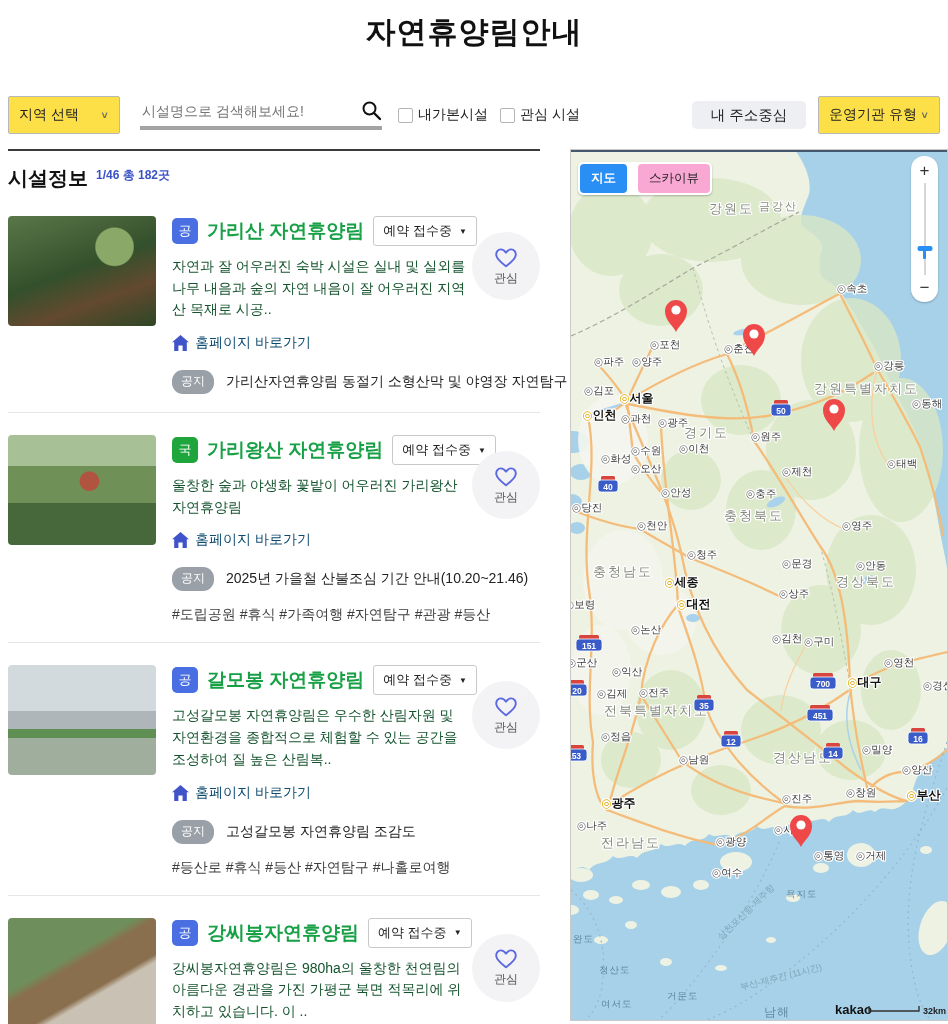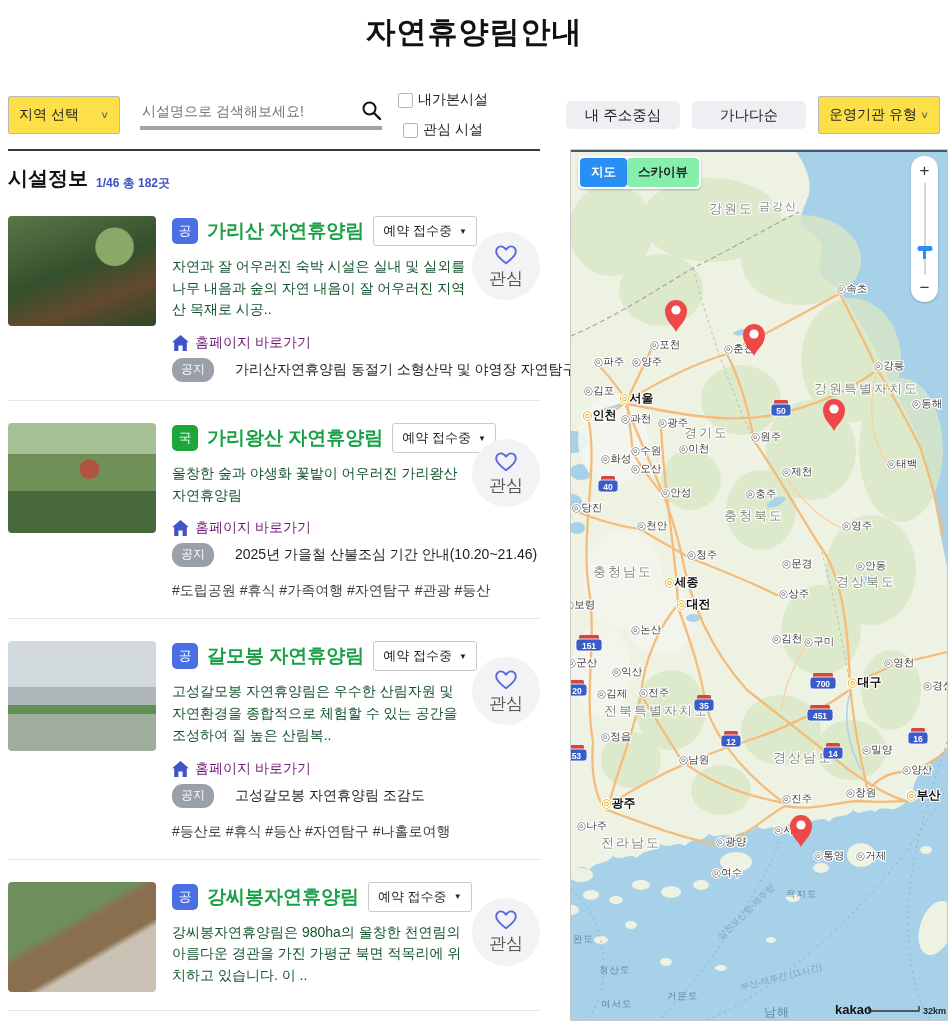--- a/index.html
+++ b/index.html
@@ -9,61 +9,61 @@
   .page-title{ text-align:center; font-size:30px; font-weight:bold; color:#111; padding-top:12px; letter-spacing:1px;}
   
   .filter-bar{display:flex;align-items:center;margin-top:42px;padding:0 8px;height:40px;}
   .sel{height:38px;border:1px solid #b8b8b8;border-radius:2px;background:#fde047;display:flex;align-items:center;justify-content:space-between;padding:0 10px;font-size:14px;color:#222;cursor:pointer;}
   .sel .chev{color:#666;font-size:12px;transform:scaleY(.8);}
   .sel-region{width:112px;}
   .sel-operator{width:122px;margin-left:auto;text-align:right;}
   .search-box{margin-left:20px;width:242px;border-bottom:4px solid #a3a3a3;display:flex;align-items:center;padding-bottom:5px;}
   .search-box input{border:none;outline:none;flex:1;font-size:14px;color:#333;font-family:inherit;background:transparent;}
   .search-box svg{flex:none;cursor:pointer;}
-  .chk-group{display:flex;align-items:center;gap:12px;margin-left:16px;flex-direction:column;}
+  .chk-group{display:flex;align-items:center;gap:12px;margin-left:16px;}
   .chk{display:flex;align-items:center;gap:5px;font-size:14px;color:#222;cursor:pointer;}
   .chk input{width:15px;height:15px;margin:0;accent-color:#fff;border:1px solid #b5b5b5;appearance:none;background:#fff;border-radius:2px;}
   .btn-gray{width:114px;height:28px;background:#edeff3;border:none;border-radius:5px;font-size:14.5px;color:#222;cursor:pointer;font-family:inherit;}
   .btn-gray.first{margin-left:30px;}
   .btn-gray + .btn-gray{margin-left:12px;}
   .sel-operator{margin-left:12px;}
   
   .main{display:flex;padding:0 8px;margin-top:14px;gap:30px;align-items:flex-start;}
   .left-col{width:532px;border-top:2px solid #3a3a3a;}
-  .list-header{display:flex;align-items:flex-end;gap:8px;padding:14px 0 2px;}
+  .list-header{display:flex;align-items:flex-start;gap:8px;padding:14px 0 2px;}
   .list-header h2{margin:0;font-size:20px;font-weight:bold;color:#111;}
   .count{font-size:12px;color:#3b52c4;font-weight:bold;margin-top:2px;}
   
   .card{display:flex;gap:16px;padding:22px 0 18px;border-bottom:1px solid #e6e6e6;position:relative;}
   .thumb{width:148px;height:110px;border-radius:4px;flex:none;cursor:pointer;}
   .t1{background:radial-gradient(circle at 72% 28%,#8aa868 0 14%,transparent 15%),linear-gradient(160deg,#5a7749 0%,#33502c 48%,#63492f 72%,#2e4726 100%);}
   .t2{background:radial-gradient(circle at 55% 42%,#b0543f 0 9%,transparent 10%),linear-gradient(180deg,#a8c096 0 28%,#6f9158 28% 62%,#47683a 62% 100%);}
   .t3{background:linear-gradient(180deg,#d3dade 0 42%,#aeb6ba 42% 58%,#5f8f52 58% 66%,#9fae9d 66% 100%);}
   .t4{background:linear-gradient(150deg,#6e8f5b 0 38%,#8a6f4e 44% 62%,#c9c2b4 66% 100%);}
   .card-body{flex:1;min-width:0;}
   .title-row{display:flex;align-items:center;gap:9px;}
   .badge{width:26px;height:26px;border-radius:5px;color:#fff;font-size:13px;display:flex;align-items:center;justify-content:center;flex:none;}
   .badge-blue{background:#4a6fe3;}
   .badge-green{background:#1ea53c;}
   .fname{font-size:19px;font-weight:bold;color:#17a045;cursor:pointer;white-space:nowrap;}
   .status-dd{border:1px solid #c9c9c9;border-radius:3px;font-size:13px;color:#222;padding:5px 9px;display:flex;gap:7px;align-items:center;background:#fff;cursor:pointer;}
   .caret{font-size:8px;color:#222;}
   .desc{font-size:14px;color:#14532d;line-height:1.55;margin:10px 0 0;padding-right:72px;}
-  .homepage{display:inline-flex;align-items:center;gap:6px;color:#701a75;font-size:14px;margin-top:13px;cursor:pointer;text-decoration:none;}
-  .notice-row{display:flex;align-items:center;gap:21px;margin-top:3px;}
+  .homepage{display:inline-flex;align-items:center;gap:6px;color:#0c4a6e;font-size:14px;margin-top:13px;cursor:pointer;text-decoration:none;}
+  .notice-row{display:flex;align-items:center;gap:12px;margin-top:15px;}
   .notice-pill{background:#9aa0a8;color:#fff;font-size:12px;border-radius:11px;padding:3px 9px 4px;flex:none;}
   .notice-text{font-size:14px;color:#222;white-space:nowrap;cursor:pointer;}
   .tags{font-size:14px;color:#3d3d3d;margin-top:15px;}
   .tags:empty{display:none;}
   .fav{position:absolute;right:0;top:38px;width:68px;height:68px;border-radius:50%;background:#f3f3f5;border:none;display:flex;flex-direction:column;align-items:center;justify-content:center;gap:2px;cursor:pointer;font-family:inherit;}
-  .fav span{font-size:17px;color:#555;}
+  .fav span{font-size:12px;color:#555;}
   
   .map-wrap{width:378px;height:872px;position:relative;border:1px solid #c9c9c9;overflow:hidden;background:#a7d1e9;flex:none;}
-  .map-toggle{position:absolute;top:6px;left:7px;background:#fff;border-radius:5px;box-shadow:0 1px 2px rgba(0,0,0,.25);display:flex;padding:2px;z-index:5;}
-  .map-toggle button{border:none;background:#86efac;font-size:12.5px;padding:6px 11px;border-radius:4px;color:#222;cursor:pointer;font-family:inherit;font-weight:bold;}
+  .map-toggle{position:absolute;top:12px;left:7px;background:#fff;border-radius:5px;box-shadow:0 1px 2px rgba(0,0,0,.25);display:flex;padding:2px;z-index:5;gap:11px;}
+  .map-toggle button{border:none;background:#f9a8d4;font-size:12.5px;padding:6px 11px;border-radius:4px;color:#222;cursor:pointer;font-family:inherit;}
   .map-toggle button.active{background:#2a8ff5;color:#fff;font-weight:bold;}
   .zoom-ctrl{position:absolute;top:6px;right:9px;width:27px;background:#fff;border-radius:13px;box-shadow:0 1px 2px rgba(0,0,0,.25);display:flex;flex-direction:column;align-items:center;z-index:5;padding:2px 0;}
   .zoom-ctrl button{border:none;background:none;font-size:17px;color:#333;width:25px;height:25px;cursor:pointer;line-height:23px;padding:0;font-family:inherit;}
   .z-slider{position:relative;width:100%;height:92px;display:flex;justify-content:center;}
   .z-track{width:2px;height:100%;background:#d6d6d6;}
   .z-handle{position:absolute;left:50%;top:68%;transform:translateX(-50%);width:15px;height:5px;background:#2a8ff5;border-radius:2px;cursor:pointer;}
   .z-handle:after{content:"";position:absolute;left:50%;top:4px;transform:translateX(-50%);width:3px;height:9px;background:#2a8ff5;border-radius:1px;}
   svg text{user-select:none;}
 </style>
 </head>
@@ -87,21 +87,20 @@
     <label class="chk">
       <input type="checkbox" style="border: 1px solid rgb(181, 181, 181);">
       <span>내가본시설</span>
     </label>
     <label class="chk">
       <input type="checkbox" style="border: 1px solid rgb(181, 181, 181);">
       <span>관심 시설</span>
     </label>
   </div>
   <button class="btn-gray first" style="margin-left:auto;">내 주소중심</button>
-  <button class="btn-gray">가나다순</button>
   <div class="sel sel-operator">
     <span>운영기관 유형</span>
     <span class="chev">∨</span>
   </div>
 </div>
 
 <div class="main">
 
   <div class="left-col">
     <div class="list-header">

